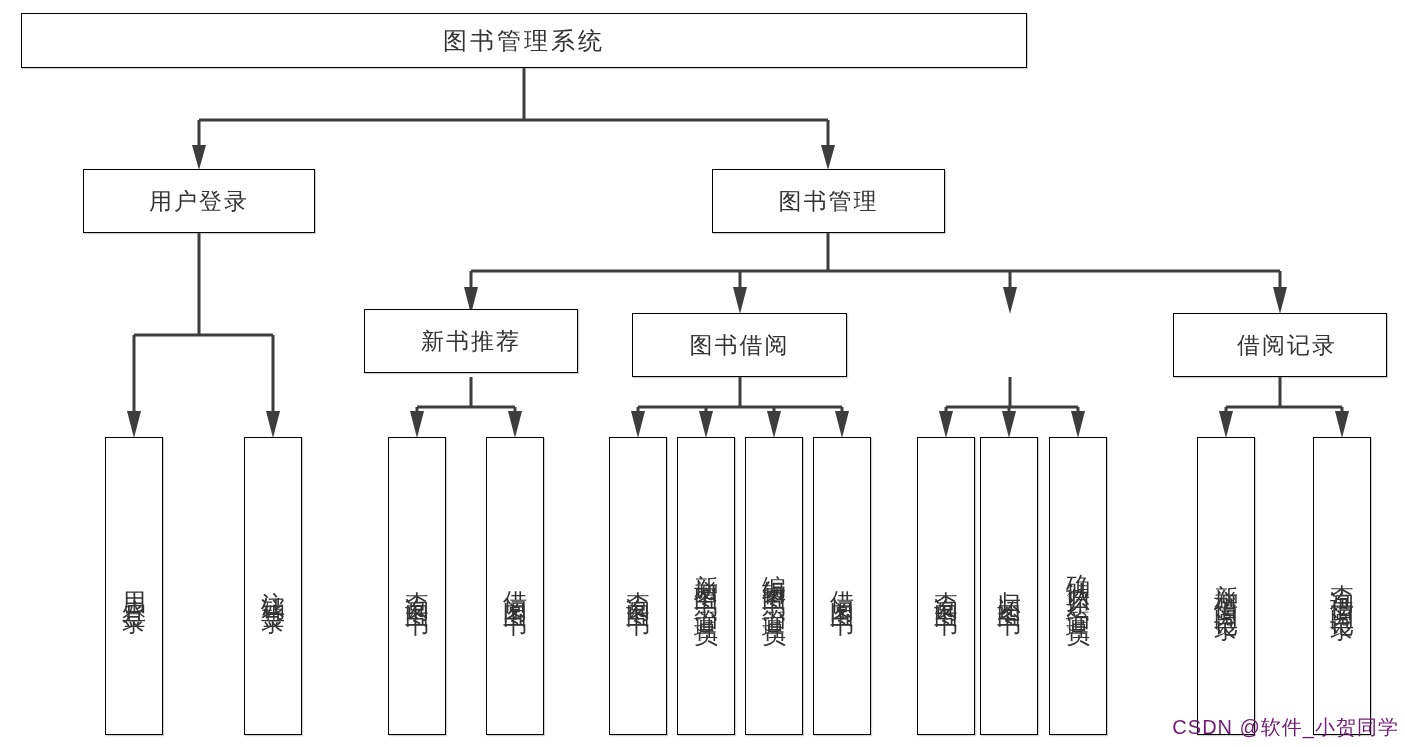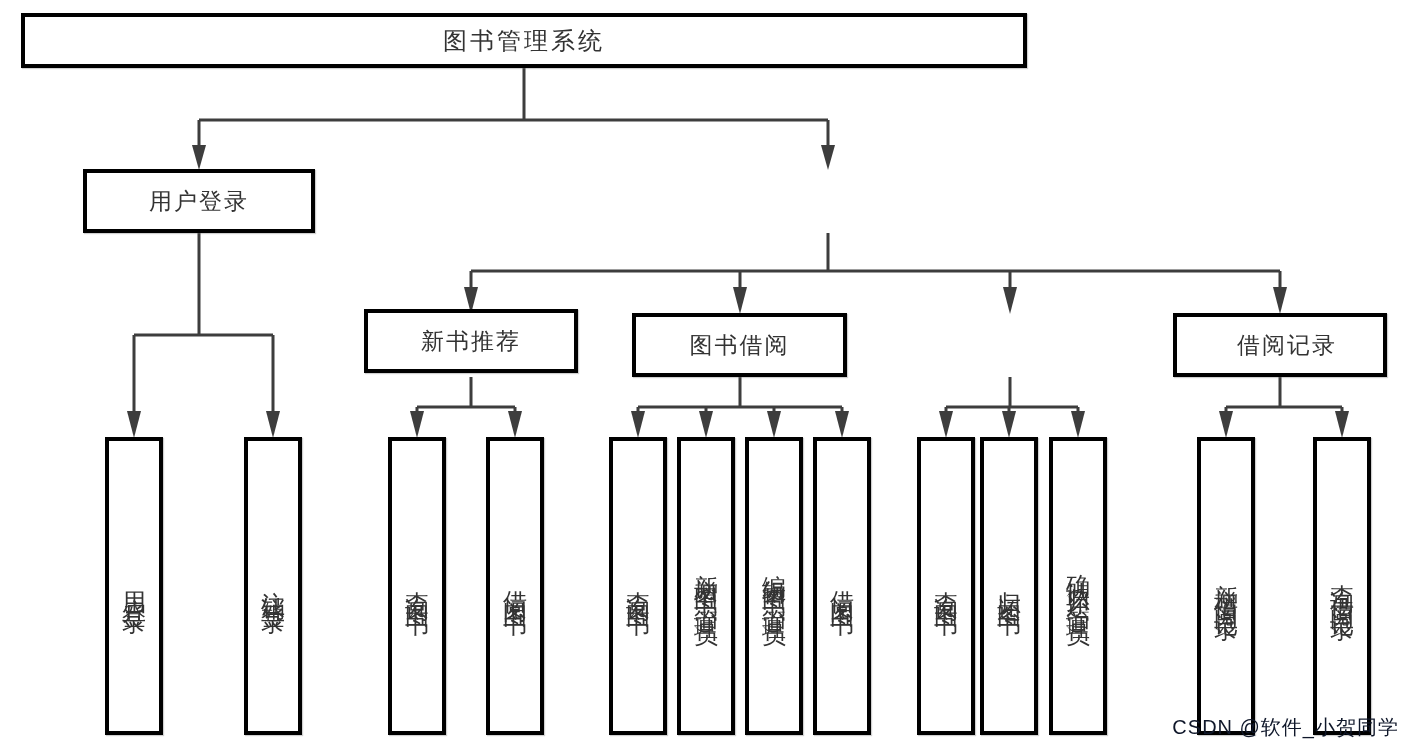--- a/index.html
+++ b/index.html
@@ -22,21 +22,21 @@
     fill: none;
   }
   svg.connectors polygon {
     fill: #3d3d3d;
     stroke: none;
   }
   .box {
     position: absolute;
     box-sizing: border-box;
     background: #ffffff;
-    border: 4px solid #000000;
+    border: 1px solid #000000;
     display: flex;
     align-items: center;
     justify-content: center;
     color: #333333;
     box-shadow: 1px 1px 1px rgba(120,120,120,0.35);
   }
   .hlabel {
     font-size: 23px;
     letter-spacing: 2px;
     white-space: nowrap;
@@ -51,21 +51,21 @@
     line-height: 1;
     white-space: nowrap;
     color: #333333;
   }
   .watermark {
     position: absolute;
     top: 714px;
     right: 6px;
     font-size: 20px;
     letter-spacing: 1px;
-    color: #0f172a;
+    color: #701a75;
     z-index: 5;
     white-space: nowrap;
   }
 </style>
 </head>
 <body>
 
 <div class="canvas">
 
   <svg class="connectors" viewBox="0 0 1405 747" xmlns="http://www.w3.org/2000/svg">
@@ -110,20 +110,23 @@
       <polygon points="1335,411 1349,411 1342,438"></polygon>
     </g>
   </svg>
 
   <div class="box root" style="left:21px; top:13px; width:1006px; height:55px;">
     <span class="hlabel">图书管理系统</span>
   </div>
 
   <div class="box" style="left:83px; top:169px; width:232px; height:64px;">
     <span class="hlabel">用户登录</span>
+  </div>
+  <div class="box" style="left:712px; top:169px; width:233px; height:64px;">
+    <span class="hlabel">图书管理</span>
   </div>
 
   <div class="box" style="left:364px; top:309px; width:214px; height:64px;">
     <span class="hlabel">新书推荐</span>
   </div>
   <div class="box" style="left:632px; top:313px; width:215px; height:64px;">
     <span class="hlabel">图书借阅</span>
   </div>
   <div class="box" style="left:1173px; top:313px; width:214px; height:64px;padding-left:14px;">
     <span class="hlabel">借阅记录</span>

